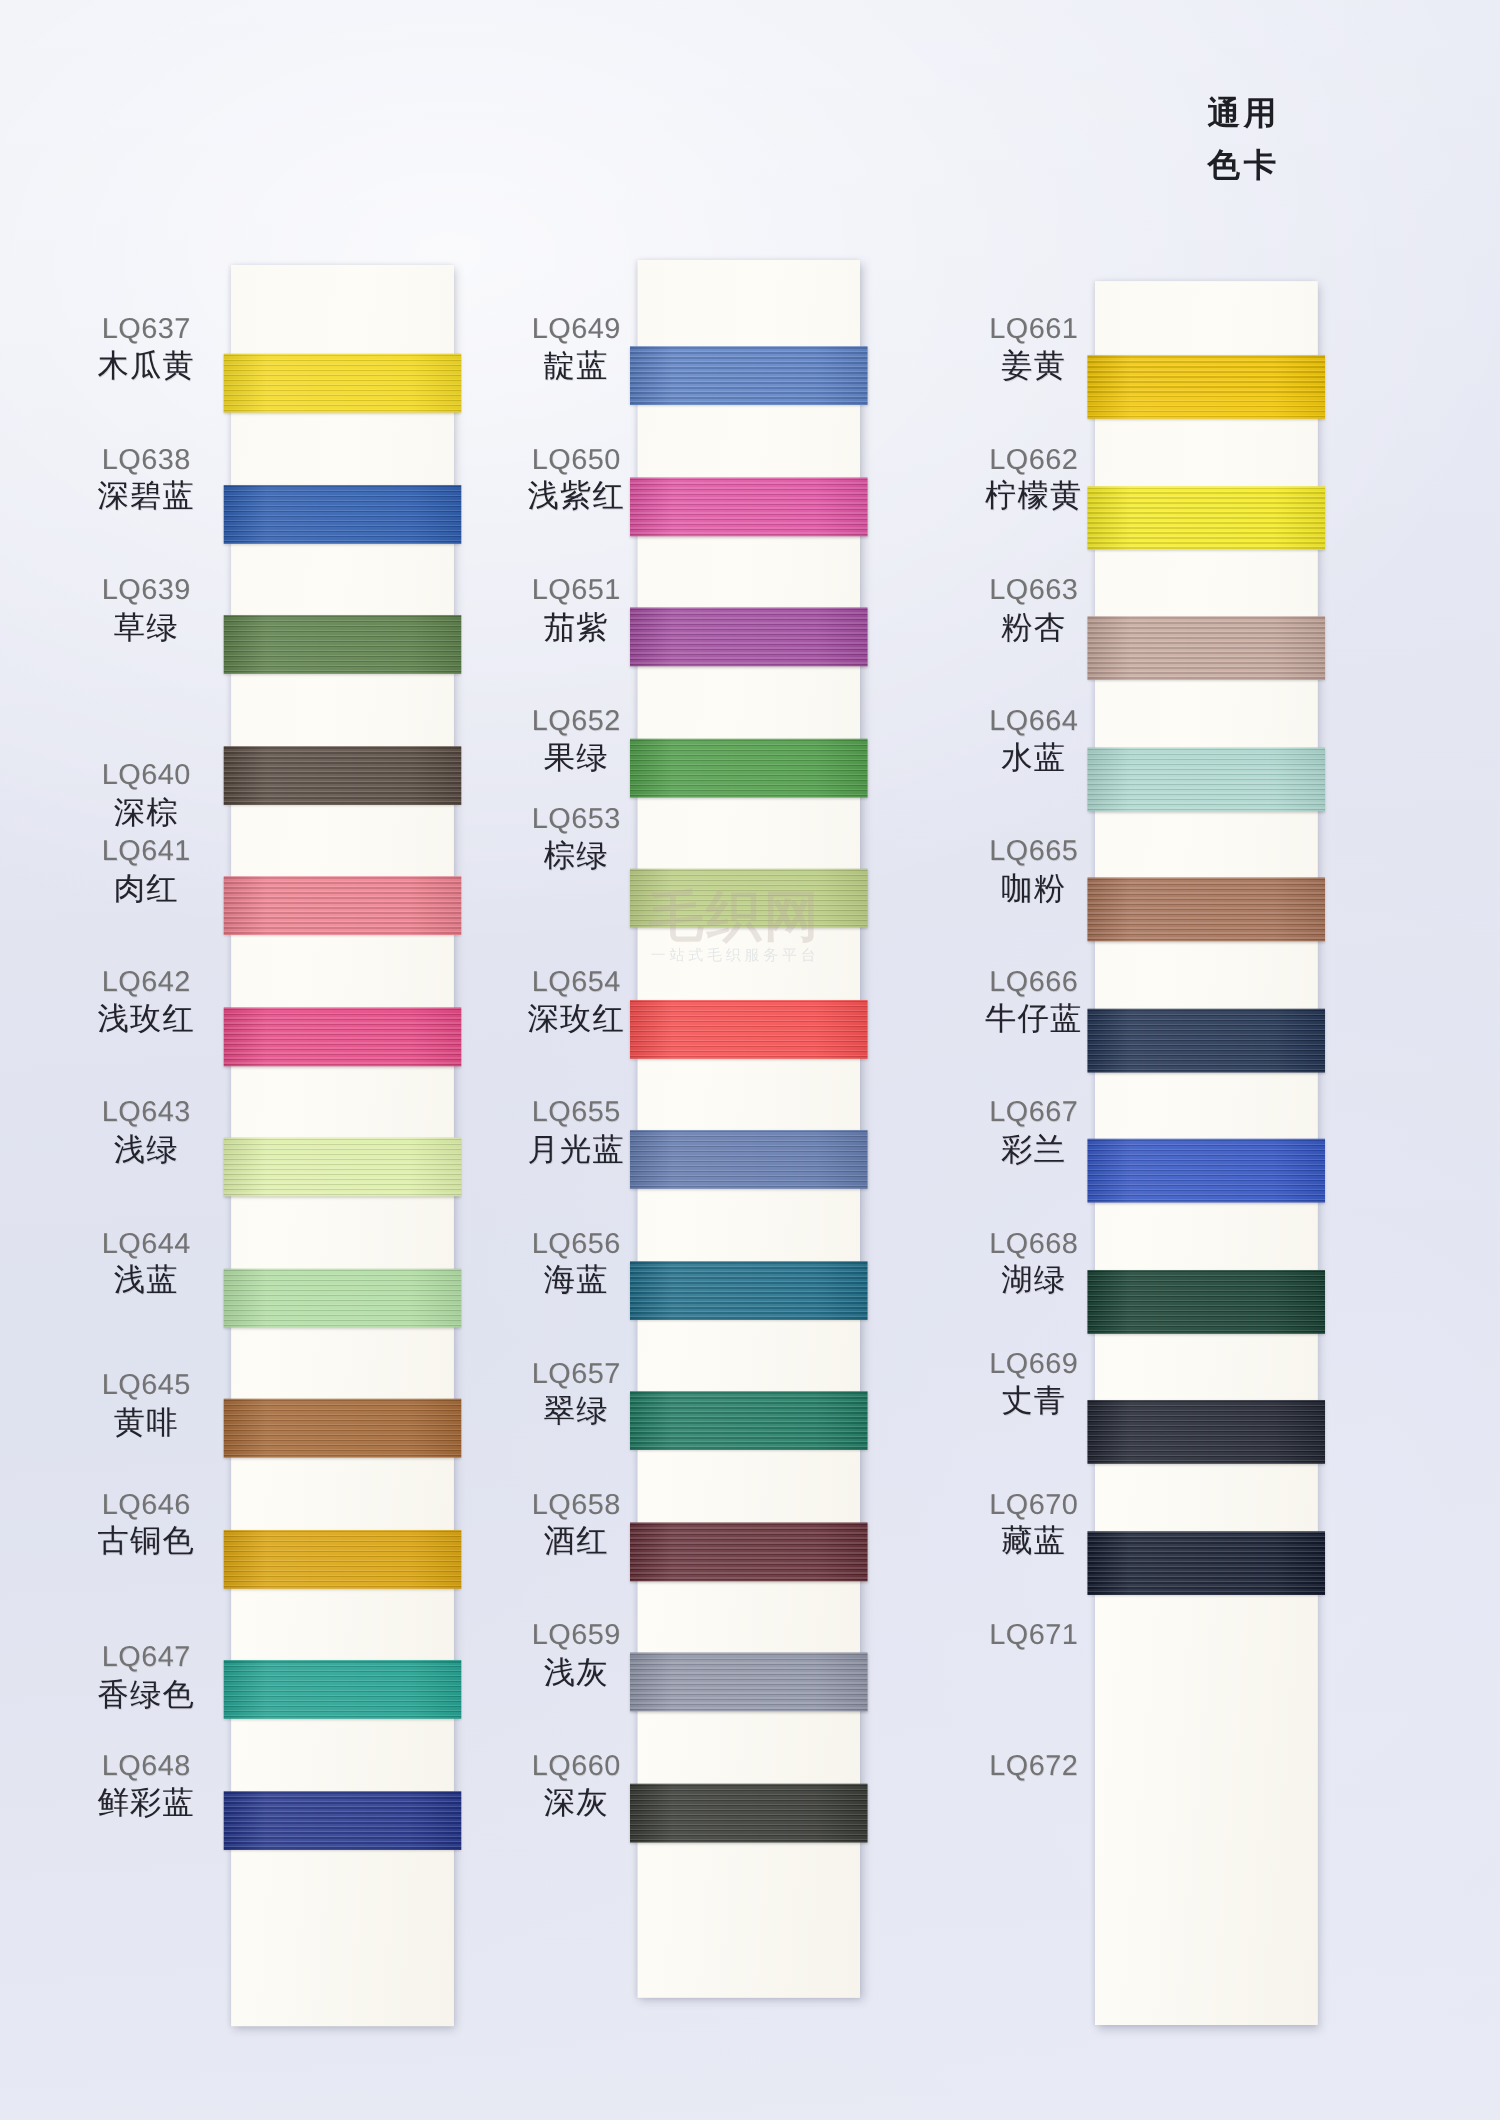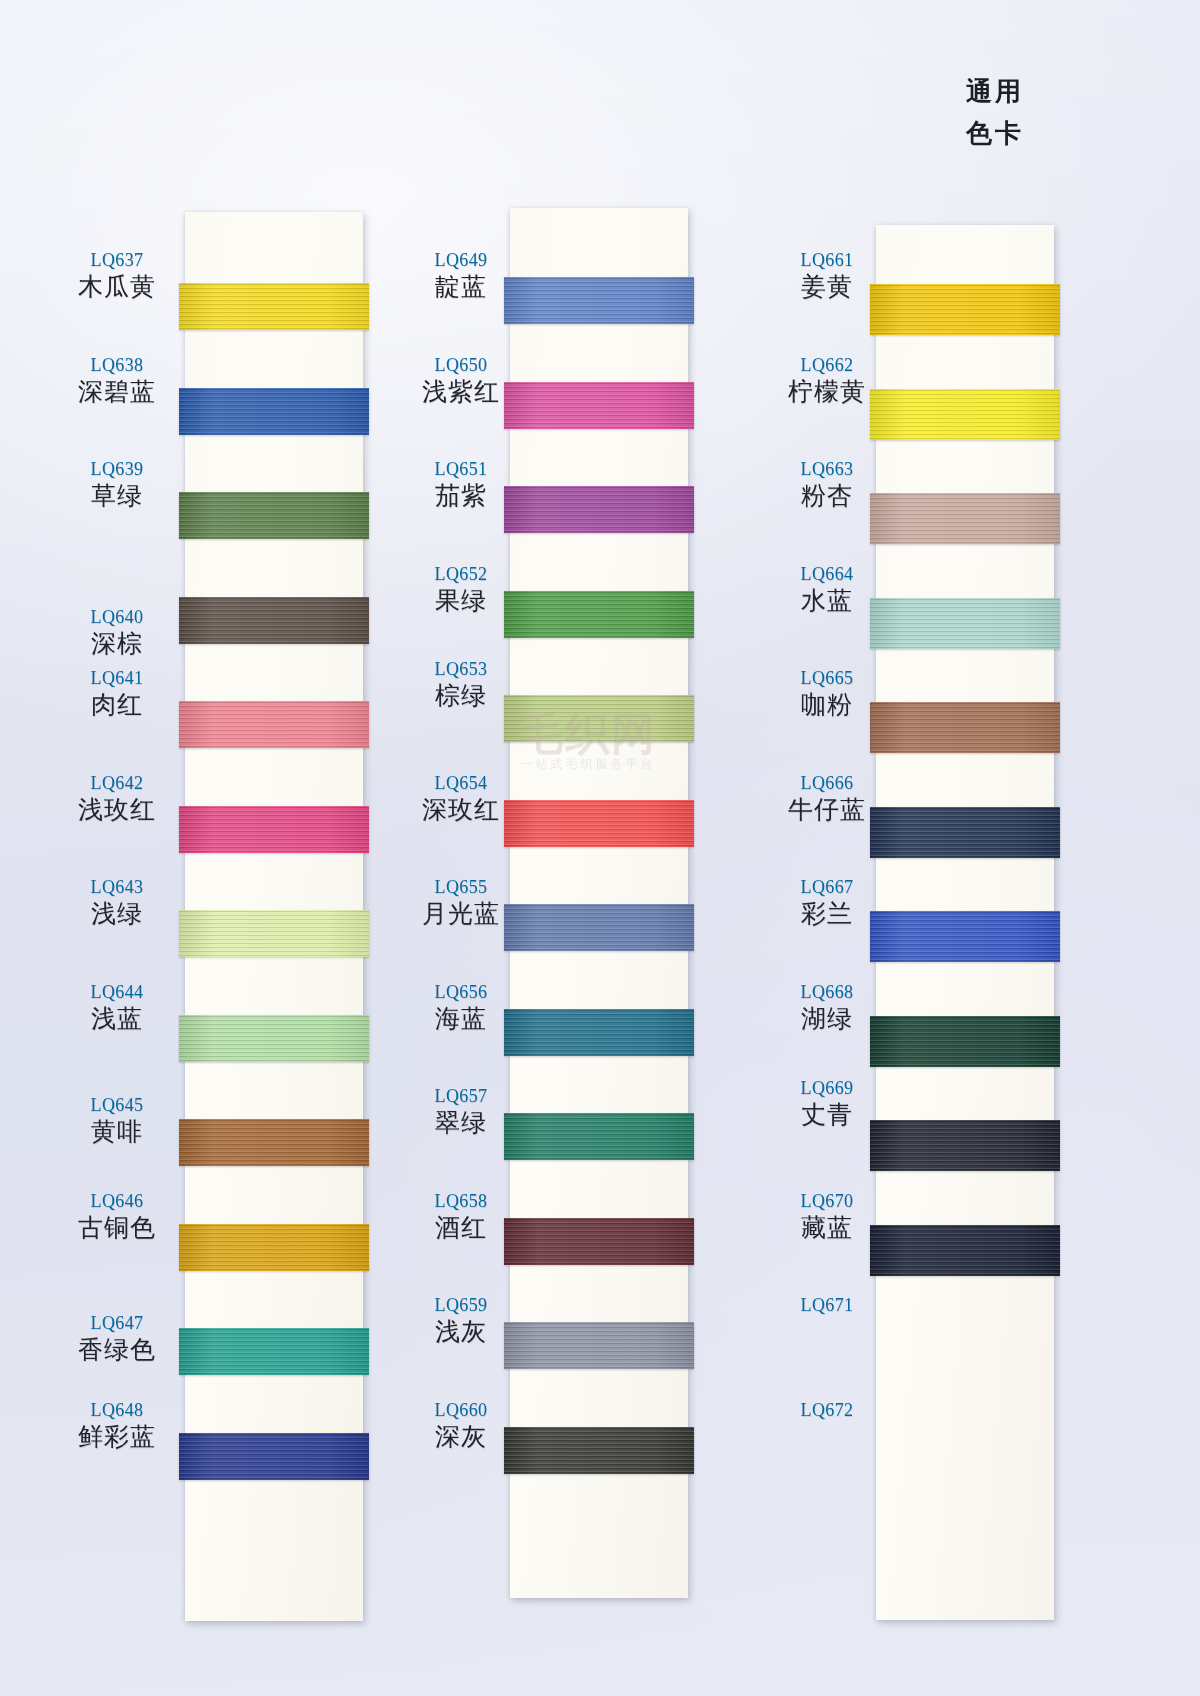--- a/index.html
+++ b/index.html
@@ -145,24 +145,24 @@
     text-align: center;
     line-height: 1.12;
     color: #21212a;
   }
   .col0 .label { left: 10px; }
   .col1 .label { left: 2px; }
   .col2 .label { left: 16px; }
 
   .code {
     display: block;
-    font-family: Liberation Serif, serif;
-    font-size: 18px;
+    font-family: Liberation Sans, sans-serif;
+    font-size: 23px;
     letter-spacing: 0.4px;
-    color: #0369a1;
+    color: #737373;
     text-shadow: 0.5px 0.5px 0 rgba(140,140,155,0.30);
   }
   .cname {
     display: block;
     font-family: "DejaVu Serif", "Liberation Serif", serif;
     font-size: 25px;
     letter-spacing: 1px;
     color: #23232c;
     margin-top: 3px;
     text-shadow: 0.5px 0.5px 0 rgba(140,140,155,0.30);
@@ -289,21 +289,21 @@
       <div class="label" style="top: 269px;">
         <span class="code">LQ651</span>
         <span class="cname">茄紫</span>
       </div>
       <div class="band" style="top: 296px; height: 47px; background: rgb(155, 67, 153);"></div>
       <div class="label" style="top: 373.5px;">
         <span class="code">LQ652</span>
         <span class="cname">果绿</span>
       </div>
       <div class="band" style="top: 400.5px; height: 47px; background: rgb(74, 153, 68);"></div>
-      <div class="label" style="top: 469px;">
+      <div class="label" style="top: 452px;">
         <span class="code">LQ653</span>
         <span class="cname">棕绿</span>
       </div>
       <div class="band" style="top: 505px; height: 47px; background: rgb(185, 204, 128);"></div>
       <div class="label" style="top: 582.5px;">
         <span class="code">LQ654</span>
         <span class="cname">深玫红</span>
       </div>
       <div class="band" style="top: 609.5px; height: 47px; background: rgb(244, 73, 74);"></div>
       <div class="label" style="top: 687px;">

